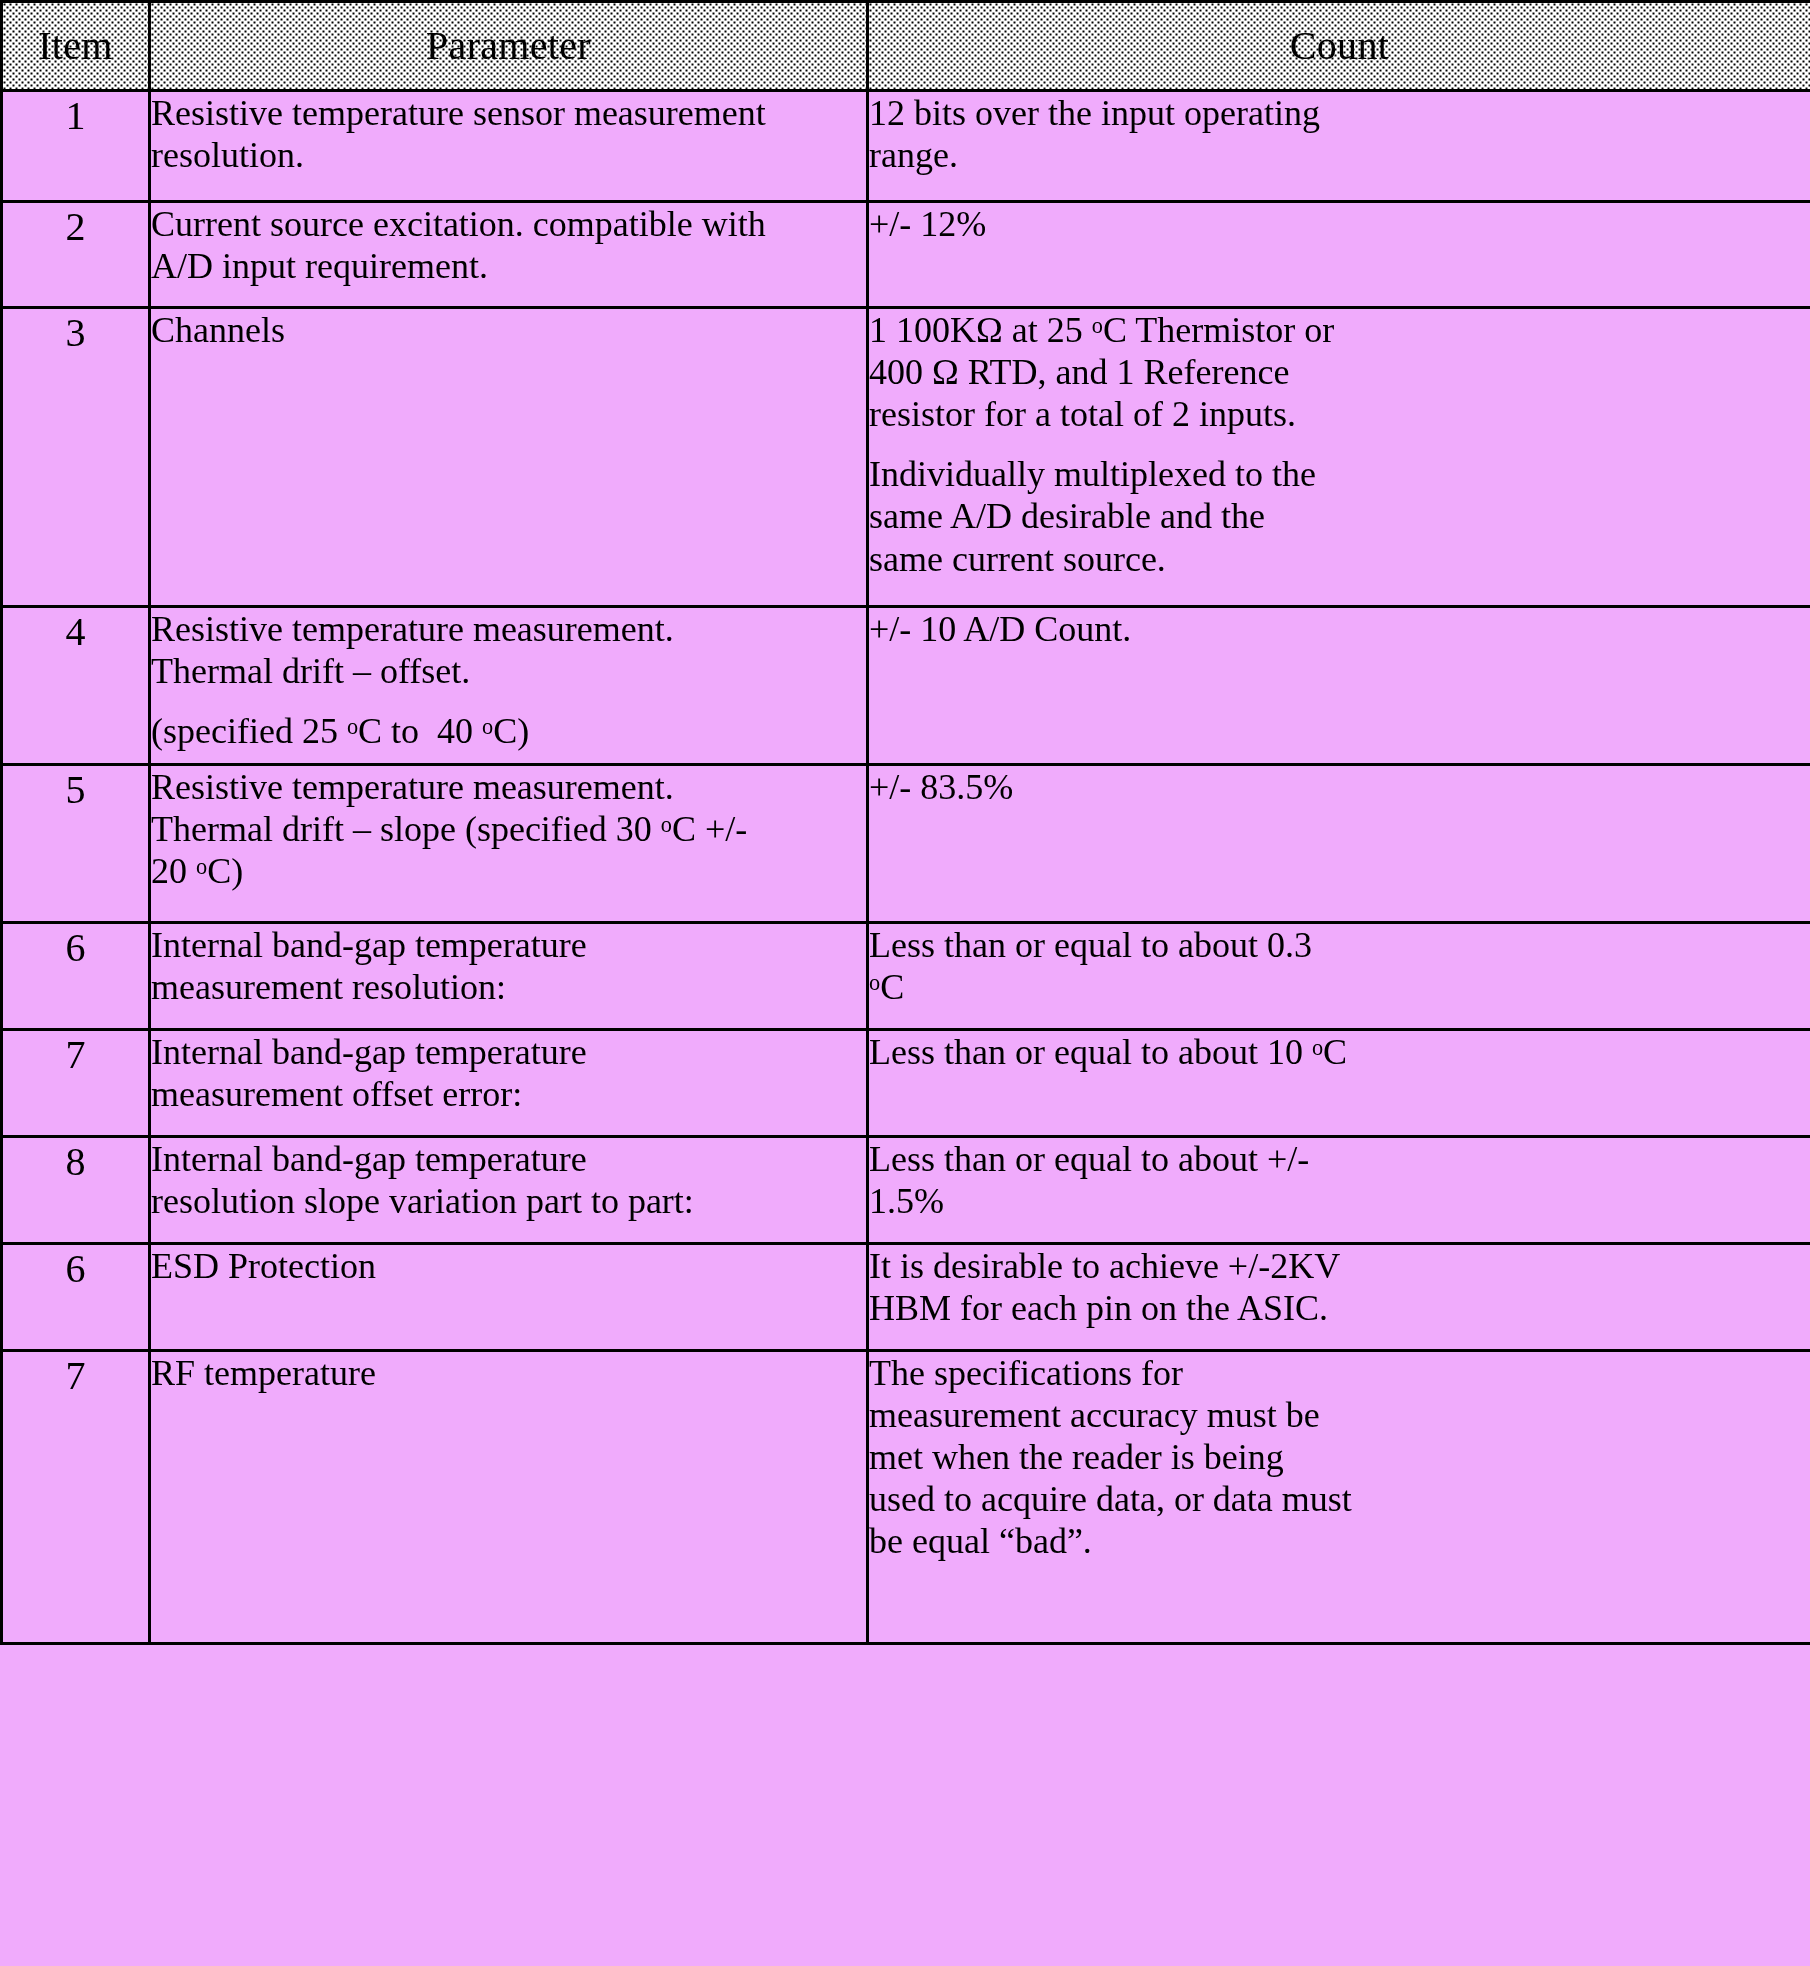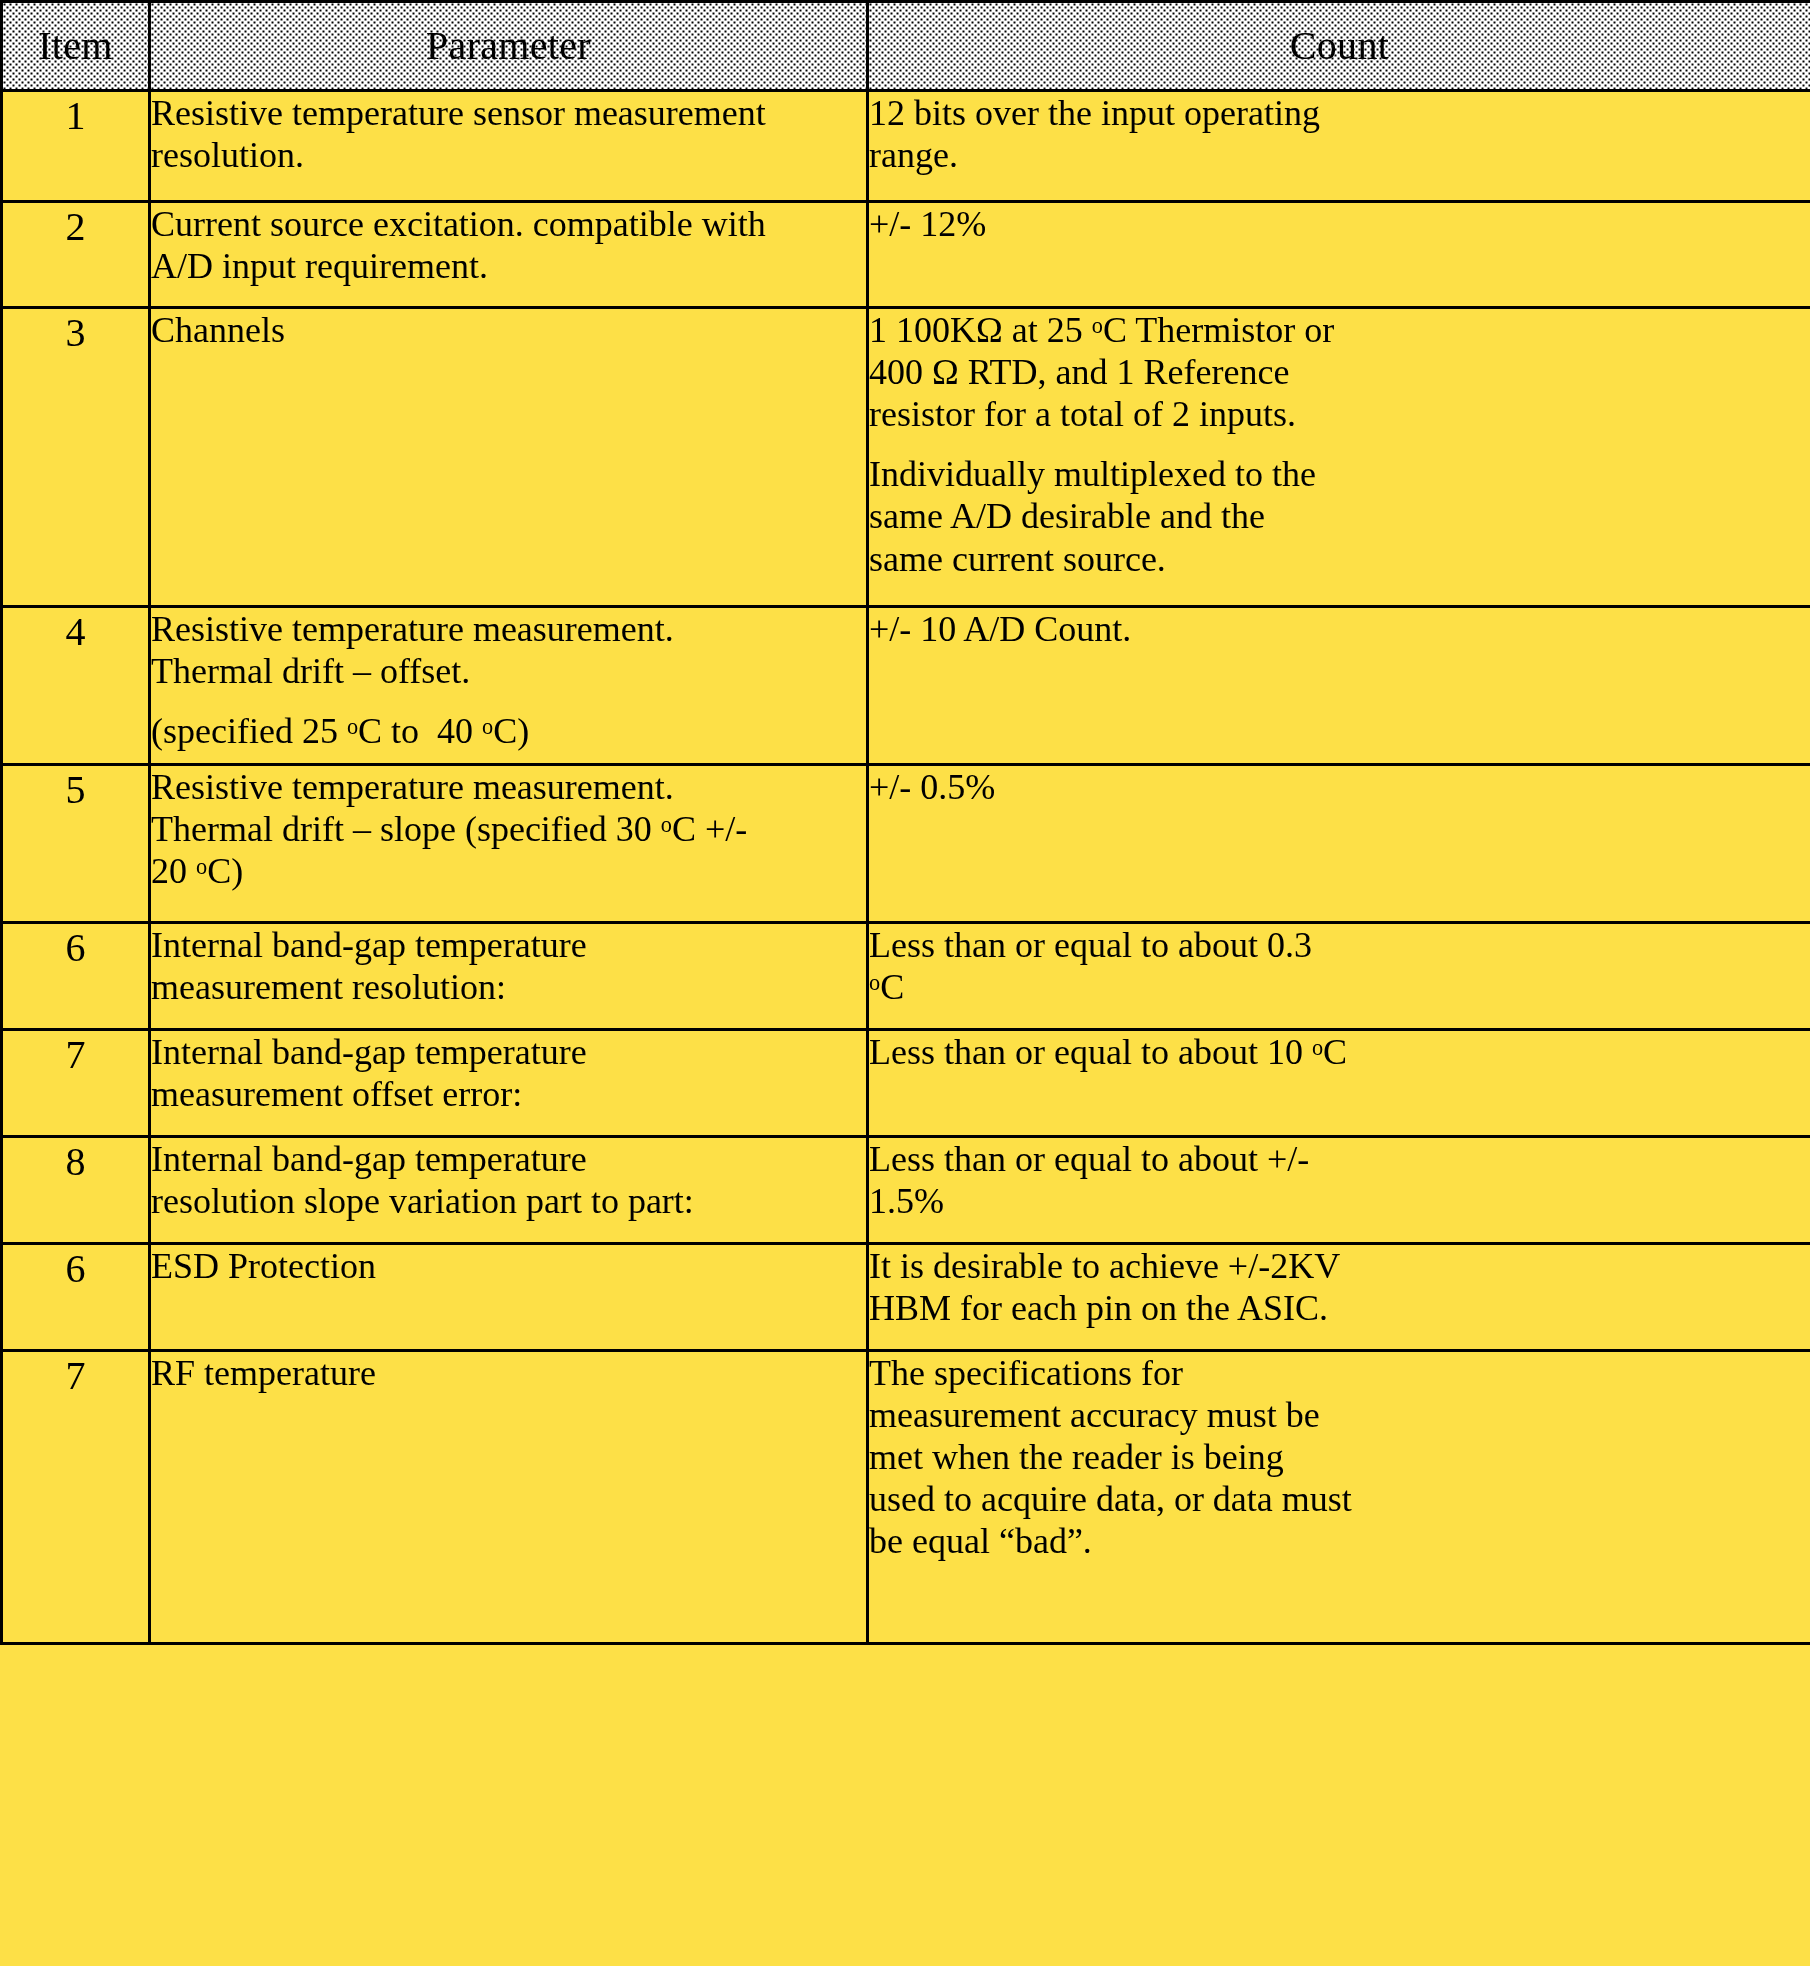--- a/index.html
+++ b/index.html
@@ -12,21 +12,21 @@
     height: 1966px;
     font-family: "Liberation Serif", "DejaVu Serif", serif;
     color: #000000;
     overflow: hidden;
   }
 
   .sheet {
     width: 1810px;
     height: 1966px;
     position: relative;
-    background: #fde047;
+    background: #f0abfc;
   }
 
   table.spec-table {
     border-collapse: collapse;
     table-layout: fixed;
     width: 1810px;
     border: 3px solid #000;
   }
 
   table.spec-table col.col-item   { width: 148px; }
@@ -167,21 +167,21 @@
           </td>
         </tr>
         <tr class="r5">
           <td class="item-cell">5</td>
           <td class="param-cell">
             <span class="ln">Resistive temperature measurement.</span>
             <span class="ln">Thermal drift – slope (specified 30 <sup class="deg">o</sup>C +/-</span>
             <span class="ln">20 <sup class="deg">o</sup>C)</span>
           </td>
           <td class="value-cell">
-            <span class="ln">+/- 0.5%</span>
+            <span class="ln">+/- 83.5%</span>
           </td>
         </tr>
         <tr class="r6">
           <td class="item-cell">6</td>
           <td class="param-cell">
             <span class="ln">Internal band-gap temperature</span>
             <span class="ln">measurement resolution:</span>
           </td>
           <td class="value-cell">
             <span class="ln">Less than or equal to about 0.3</span>

